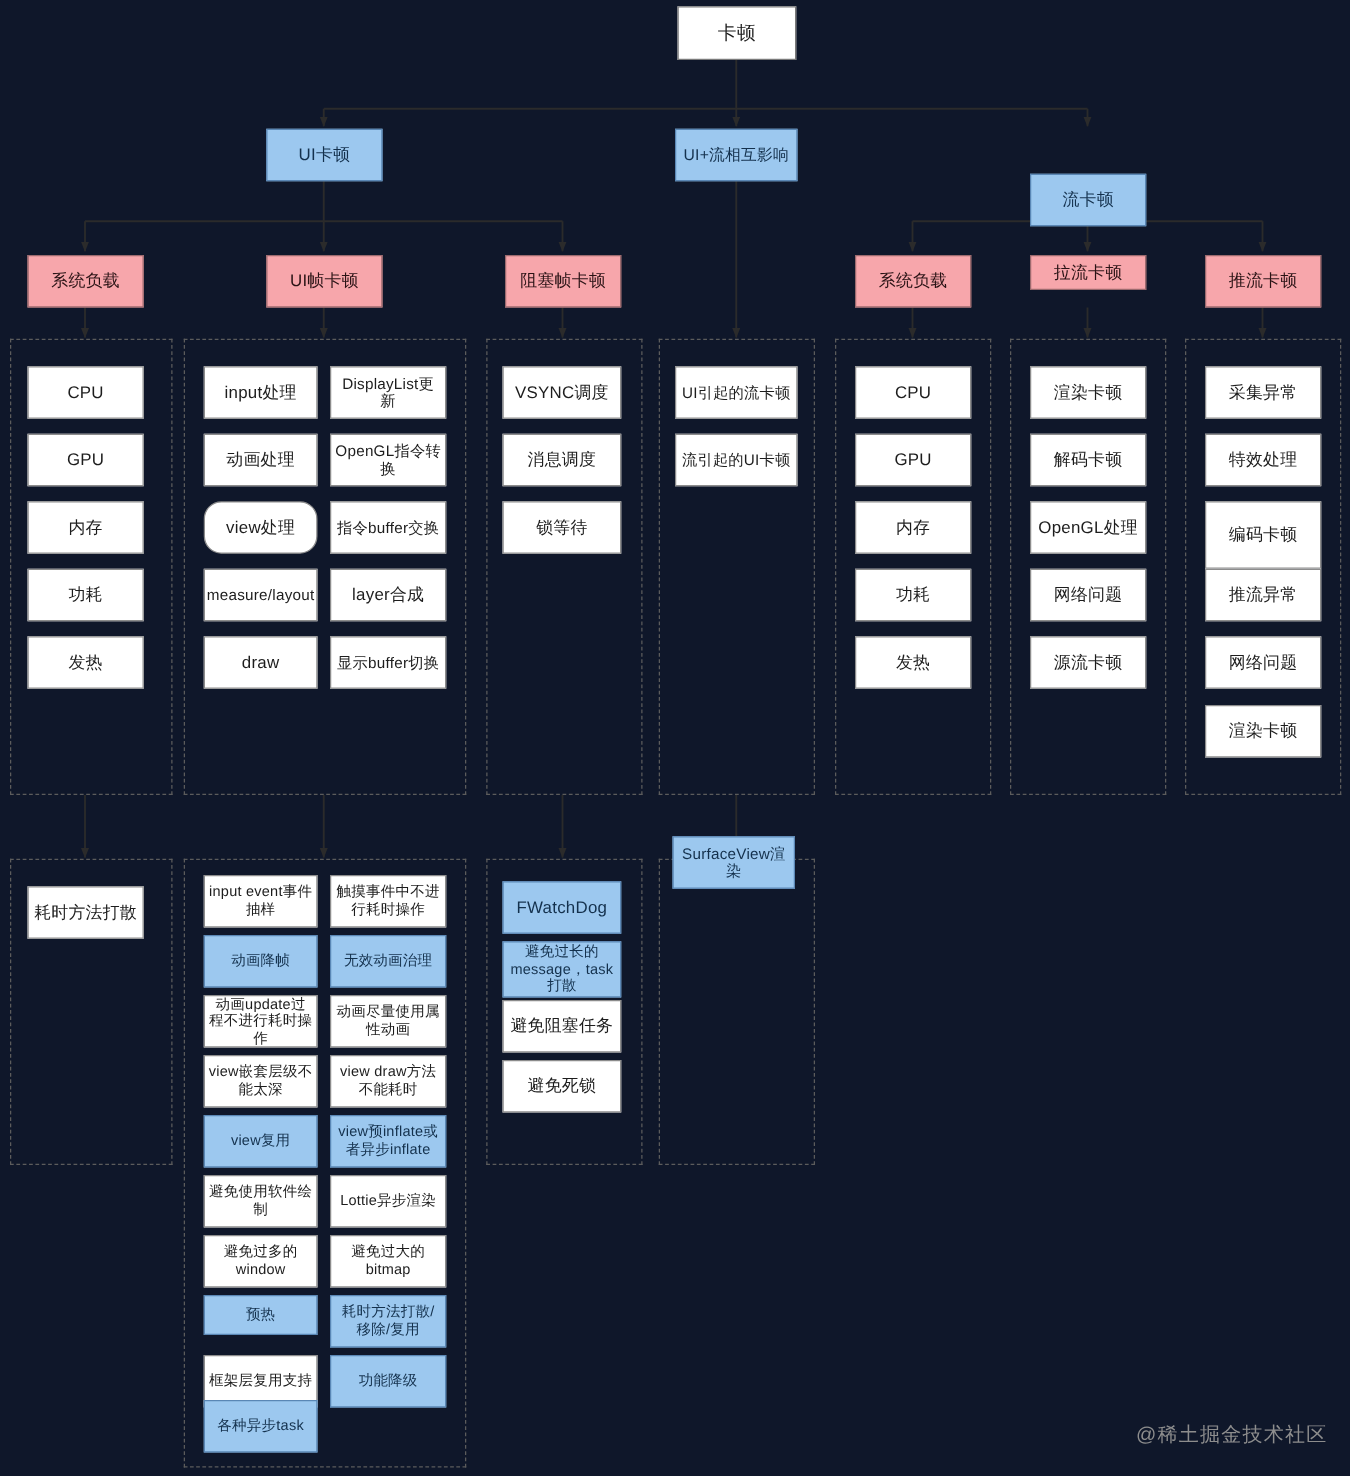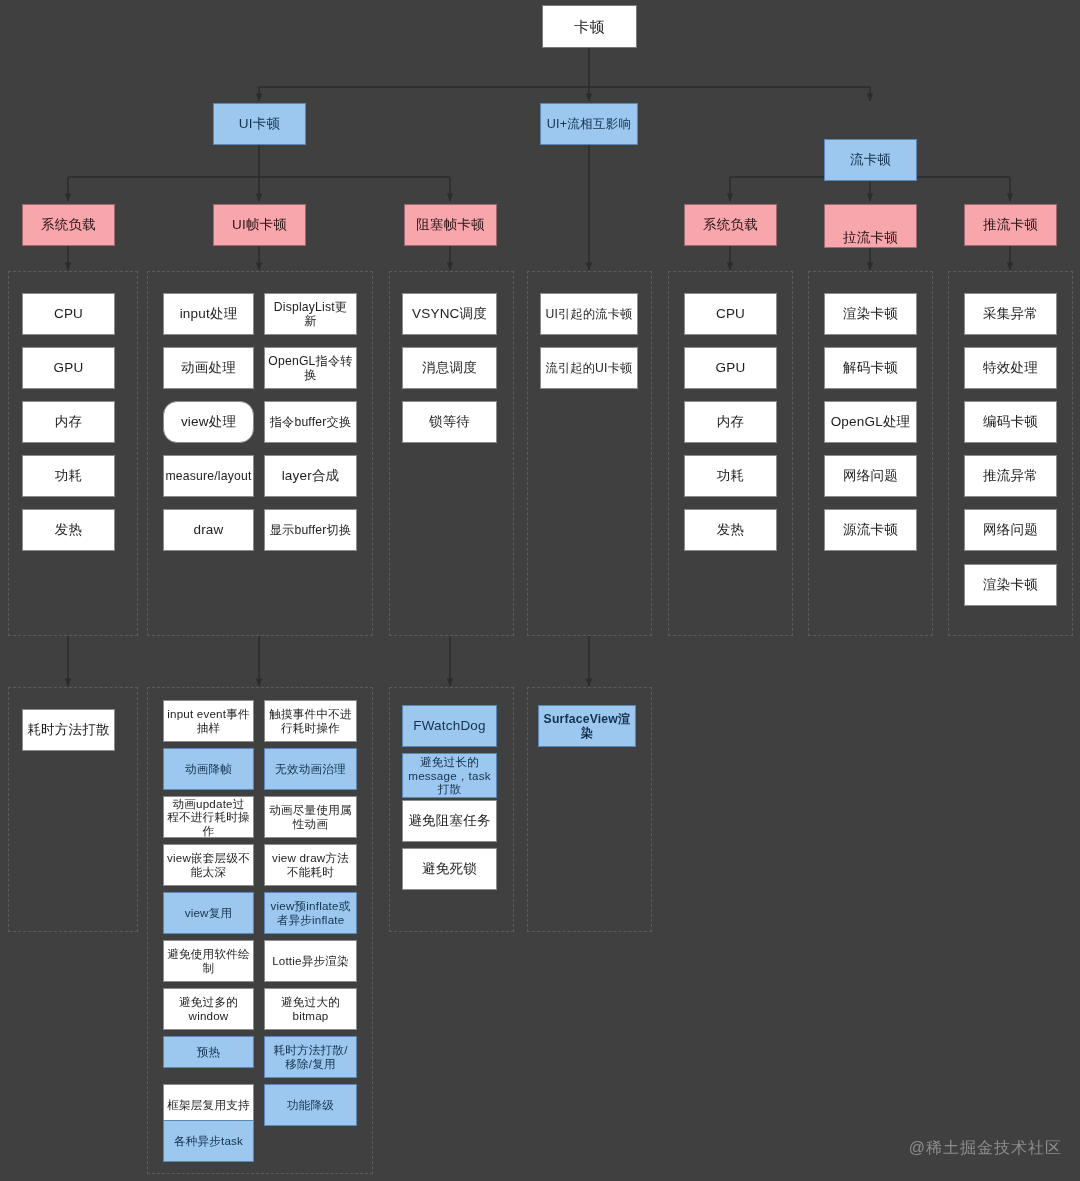--- a/index.html
+++ b/index.html
@@ -4,21 +4,21 @@
 <style>
   html,body{margin:0;padding:0;background:#ffffff;}
   body{
     font-family:"Liberation Sans","DejaVu Sans",sans-serif;
     color:#1a1a1a;
   }
   #stage{
     position:relative;
     width:1080px;height:1181px;
     overflow:hidden;
-    background:#404040;
+    background:#0f172a;
   }
   svg#wires{position:absolute;left:0;top:0;width:1080px;height:1181px;pointer-events:none;}
 
   .node{
     position:absolute;
     box-sizing:border-box;
     display:flex;align-items:center;justify-content:center;
     text-align:center;
     line-height:1.18;
     font-size:13.5px;
@@ -114,21 +114,21 @@
   </div>
   <div class="node red" style="left:213px;top:204px;width:93px;height:42px;">
     <span>UI帧卡顿</span>
   </div>
   <div class="node red" style="left:404px;top:204px;width:93px;height:42px;">
     <span>阻塞帧卡顿</span>
   </div>
   <div class="node red" style="left:684px;top:204px;width:93px;height:42px;">
     <span>系统负载</span>
   </div>
-  <div class="node red" style="left:824px;top:204px;width:93px;height:44px;align-items:flex-end;">
+  <div class="node red" style="left:824px;top:204px;width:93px;height:28px;">
     <span>拉流卡顿</span>
   </div>
   <div class="node red" style="left:964px;top:204px;width:93px;height:42px;">
     <span>推流卡顿</span>
   </div>
 
   <div class="group" style="left:8px;top:271px;width:130px;height:365px;"></div>
   <div class="node plain" style="left:22px;top:293px;width:93px;height:42px;">
       <span>CPU</span>
     </div>
@@ -230,21 +230,21 @@
       <span>源流卡顿</span>
     </div>
 
   <div class="group" style="left:948px;top:271px;width:125px;height:365px;"></div>
   <div class="node plain" style="left:964px;top:293px;width:93px;height:42px;">
       <span>采集异常</span>
     </div>
   <div class="node plain" style="left:964px;top:347px;width:93px;height:42px;">
       <span>特效处理</span>
     </div>
-  <div class="node plain" style="left:964px;top:401px;width:93px;height:42px;">
+  <div class="node plain" style="left:964px;top:401px;width:93px;height:54px;">
       <span>编码卡顿</span>
     </div>
   <div class="node plain" style="left:964px;top:455px;width:93px;height:42px;">
       <span>推流异常</span>
     </div>
   <div class="node plain" style="left:964px;top:509px;width:93px;height:42px;">
       <span>网络问题</span>
     </div>
   <div class="node plain" style="left:964px;top:564px;width:93px;height:42px;">
       <span>渲染卡顿</span>
@@ -323,19 +323,19 @@
       <span>避免过长的message，task打散</span>
     </div>
   <div class="node plain" style="left:402px;top:800px;width:95px;height:42px;">
       <span>避免阻塞任务</span>
     </div>
   <div class="node plain" style="left:402px;top:848px;width:95px;height:42px;">
       <span>避免死锁</span>
     </div>
 
   <div class="group" style="left:527px;top:687px;width:125px;height:245px;"></div>
-  <div class="node blue tiny" style="left:538px;top:705px;width:98px;height:42px;font-weight:bold;">
+  <div class="node blue tiny" style="left:538px;top:669px;width:98px;height:42px;">
       <span>SurfaceView渲染</span>
     </div>
 
   <div class="wm">@稀土掘金技术社区</div>
 
 </div>
 
 </body></html>

